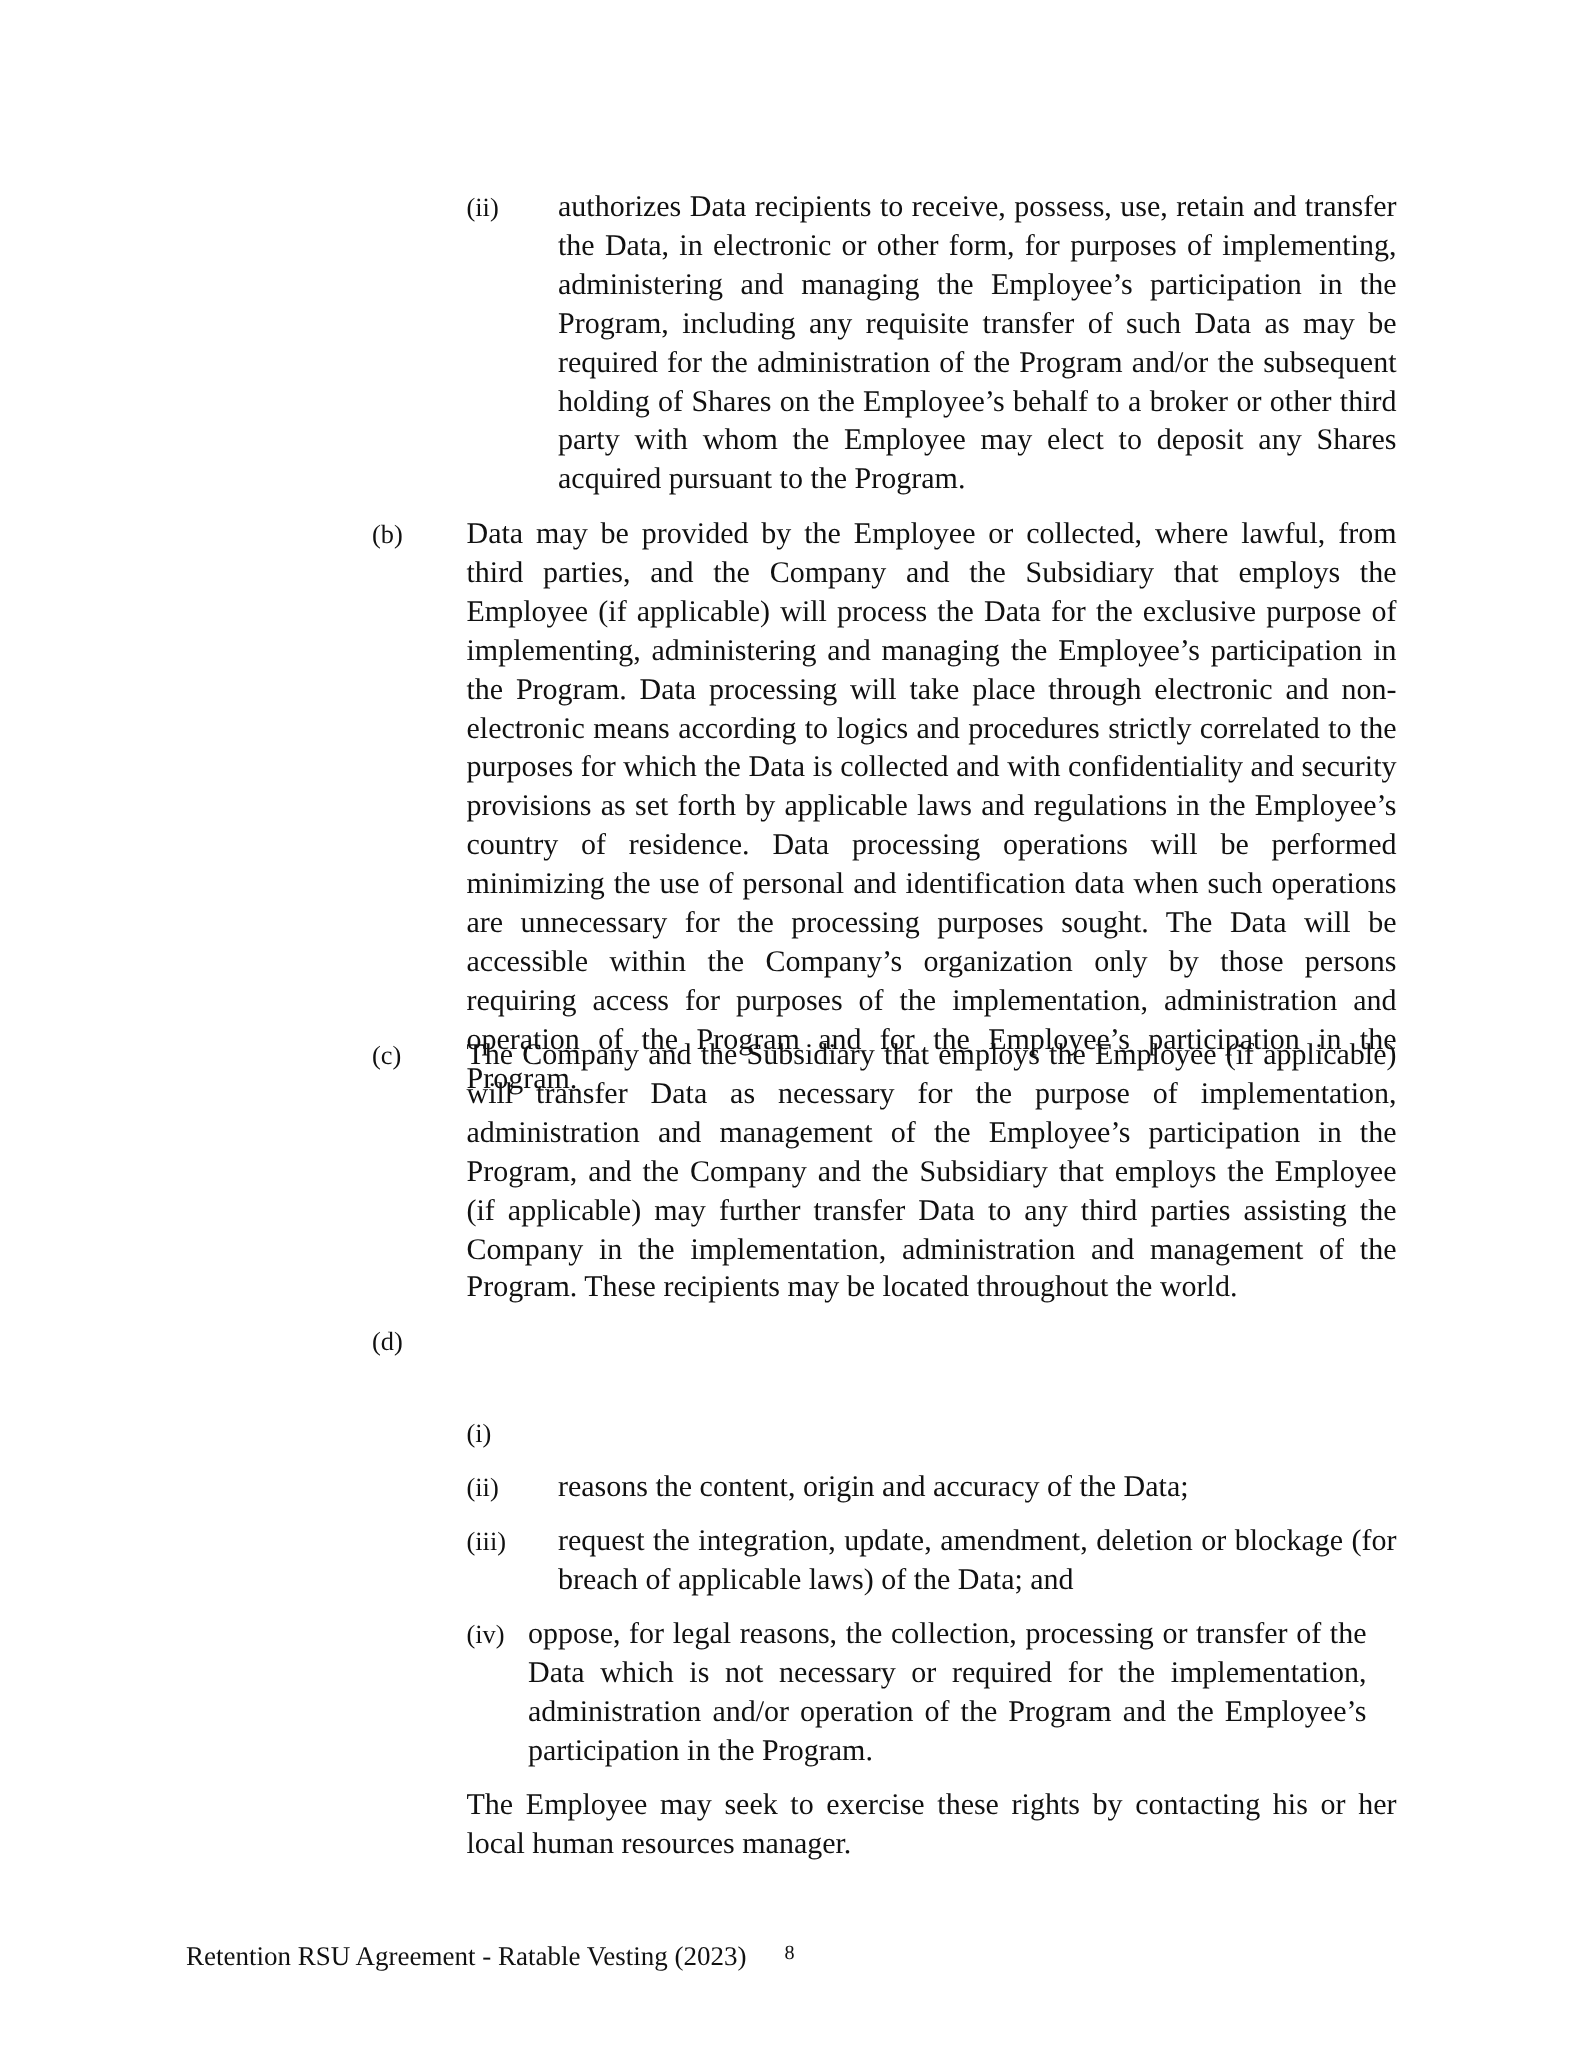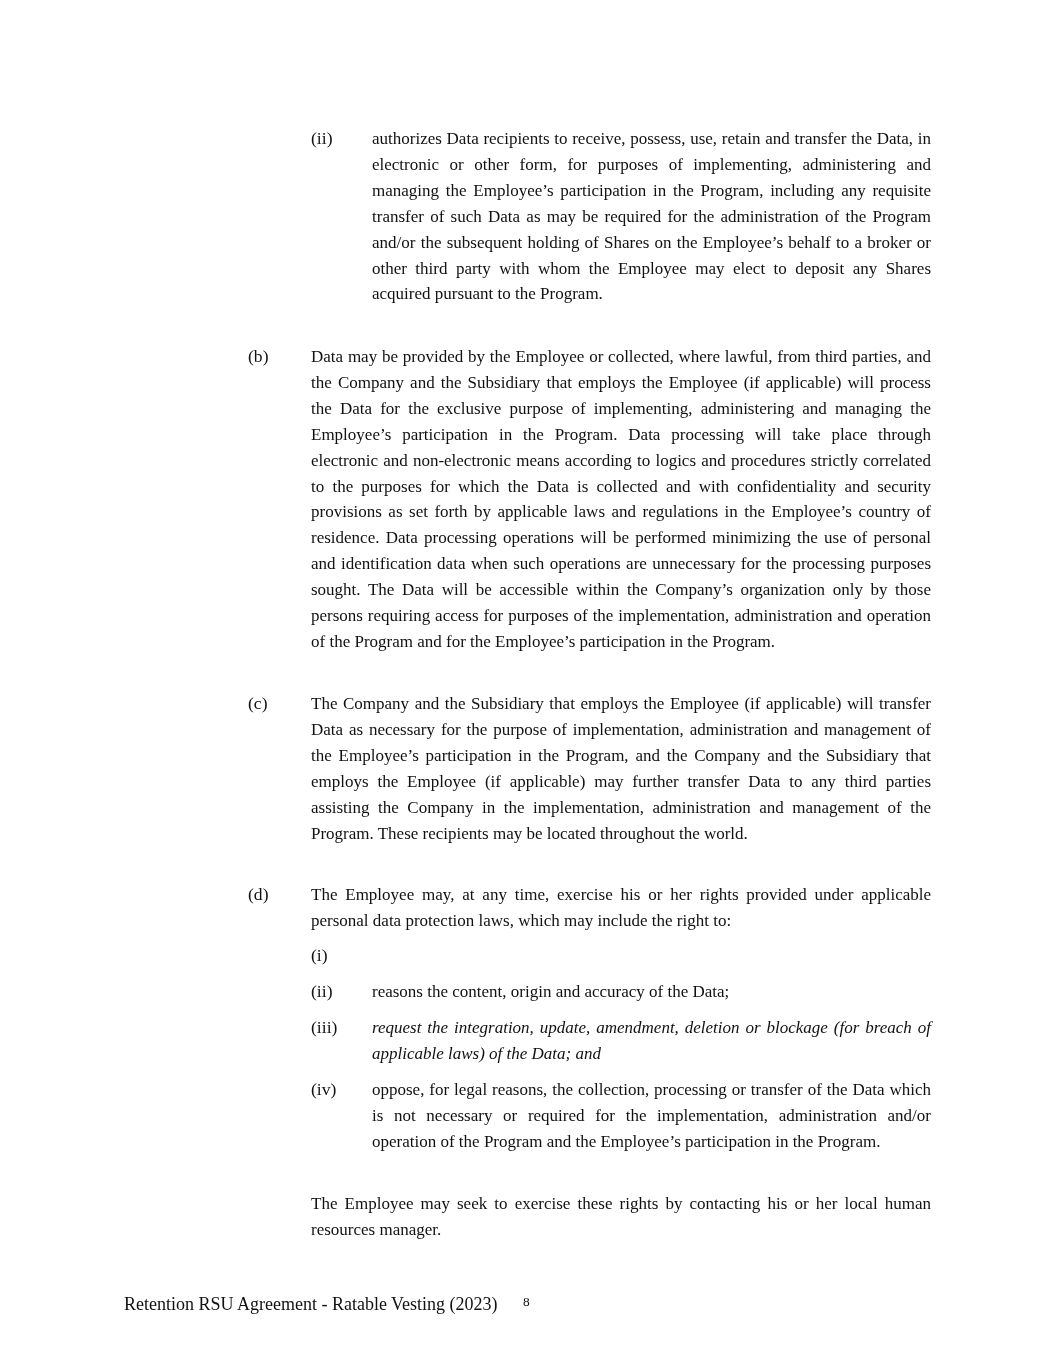--- a/index.html
+++ b/index.html
@@ -4,21 +4,21 @@
 <style>
   html, body { margin: 0; padding: 0; background: #ffffff; }
   body {
     width: 1055px; height: 1365px; position: relative; overflow: hidden;
     font-family: "Liberation Serif", "DejaVu Serif", serif;
     color: #111111;
   }
   .page { position: absolute; left: 0; top: 0; width: 1055px; height: 1365px; }
   .para {
     position: absolute;
-    font-size: 17px;
+    font-size: 20px;
     line-height: 25.9px;
     text-align: justify;
   }
   .para .text { display: block; }
   .label { position: absolute; font-size: 17.6px; line-height: 25.9px; }
   .footer-left { position: absolute; left: 124px; top: 1294px; font-size: 18px; }
   .footer-page { position: absolute; left: 523px; top: 1294px; font-size: 13.4px; }
 </style>
 </head>
 <body>
@@ -34,38 +34,35 @@
   <div class="para" style="left:311px; top:344px; width:620px;">
     <span class="text">Data may be provided by the Employee or collected, where lawful, from third parties, and the Company and the Subsidiary that employs the Employee (if applicable) will process the Data for the exclusive purpose of implementing, administering and managing the Employee’s participation in the Program.  Data processing will take place through electronic and non-electronic means according to logics and procedures strictly correlated to the purposes for which the Data is collected and with confidentiality and security provisions as set forth by applicable laws and regulations in the Employee’s country of residence.  Data processing operations will be performed minimizing the use of personal and identification data when such operations are unnecessary for the processing purposes sought.  The Data will be accessible within the Company’s organization only by those persons requiring access for purposes of the implementation, administration and operation of the Program and for the Employee’s participation in the Program.</span>
   </div>
 
   <div class="label" style="left:248px; top:691px;">(c)</div>
   <div class="para" style="left:311px; top:691px; width:620px;">
     <span class="text">The Company and the Subsidiary that employs the Employee (if applicable) will transfer Data as necessary for the purpose of implementation, administration and management of the Employee’s participation in the Program, and the Company and the Subsidiary that employs the Employee (if applicable) may further transfer Data to any third parties assisting the Company in the implementation, administration and management of the Program.  These recipients may be located throughout the world.</span>
   </div>
 
   <div class="label" style="left:248px; top:882px;">(d)</div>
-  <div class="para" style="left:311px; top:882px; width:620px;">
-    <span class="text">The Employee may, at any time, exercise his or her rights provided under applicable personal data protection laws, which may include the right to:</span>
-  </div>
 
   <div class="label" style="left:311px; top:943px;">(i)</div>
 
   <div class="label" style="left:311px; top:979px;">(ii)</div>
   <div class="para" style="left:372px; top:979px; width:559px;">
     <span class="text">reasons the content, origin and accuracy of the Data;</span>
   </div>
 
   <div class="label" style="left:311px; top:1015px;">(iii)</div>
-  <div class="para" style="left:372px; top:1015px; width:559px;font-style:italic;">
+  <div class="para" style="left:372px; top:1015px; width:559px;">
     <span class="text">request the integration, update, amendment, deletion or blockage (for breach of applicable laws) of the Data; and</span>
   </div>
 
   <div class="label" style="left:311px; top:1077px;">(iv)</div>
-  <div class="para" style="left:372px; top:1077px; width:559px;">
+  <div class="para" style="left:352px; top:1077px; width:559px;">
     <span class="text">oppose, for legal reasons, the collection, processing or transfer of the Data which is not necessary or required for the implementation, administration and/or operation of the Program and the Employee’s participation in the Program.</span>
   </div>
 
   <div class="para" style="left:311px; top:1191px; width:620px;">
     <span class="text">The Employee may seek to exercise these rights by contacting his or her local human resources manager.</span>
   </div>
 
   <div class="footer-left">Retention RSU Agreement - Ratable Vesting (2023)</div>
   <div class="footer-page">8</div>
 </div>

